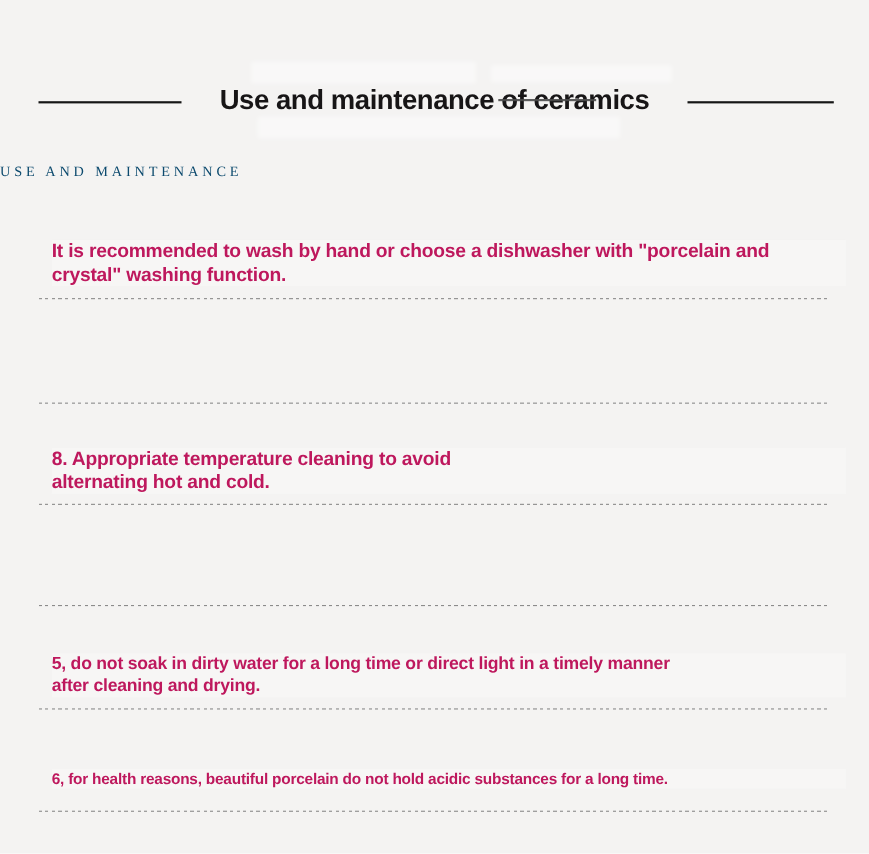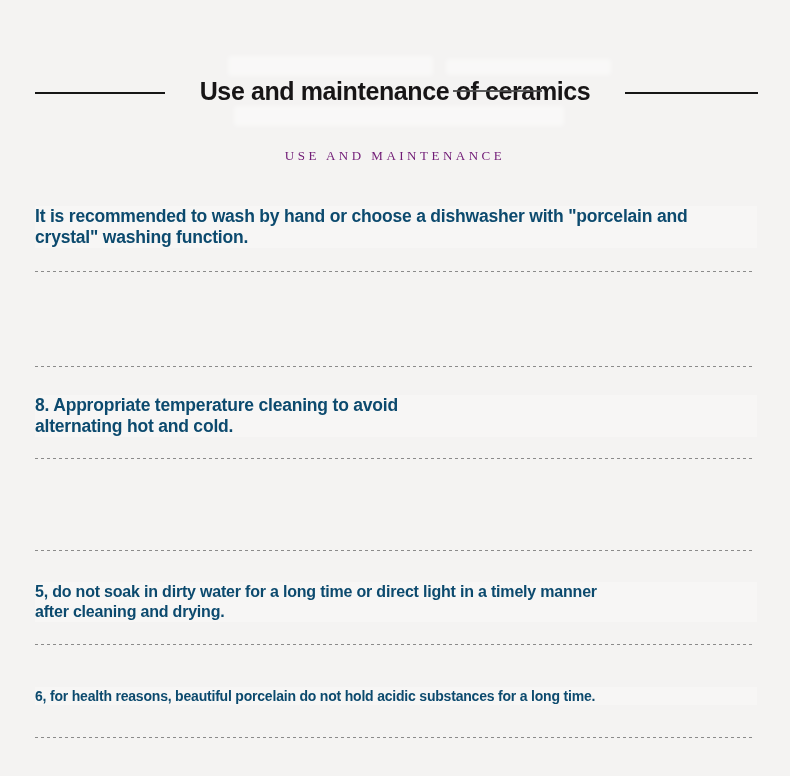--- a/index.html
+++ b/index.html
@@ -52,37 +52,36 @@
     width: 89px;
     height: 2px;
     background: #4d4d4d;
     opacity: 0.9;
   }
 
   .subtitle {
     position: absolute;
     left: 0; right: 0;
     top: 148px;
-    text-align: center;
     font-family: "Liberation Serif", serif;
     font-size: 13px;
     letter-spacing: 3.5px;
-    color: #701a75;
+    color: #0c4a6e;
   }
 
   
   .item-text {
     position: absolute;
     left: 35px;
     width: 722px;
-    margin: 0;
+    margin: 12px;
     font-weight: 700;
     white-space: pre-line;
     letter-spacing: -0.2px;
-    color: #0c4a6e;
+    color: #be185d;
     background: rgba(252,252,252,0.35);
   }
   .size-lg { font-size: 17.5px; line-height: 21px; }
   .size-md { font-size: 16px; line-height: 20px; }
   .size-sm { font-size: 14px;   line-height: 18px; }
 
   .t1 { top: 206px; }
   .t2 { top: 315px; }
   .t3 { top: 395px; }
   .t4 { top: 498px; }

